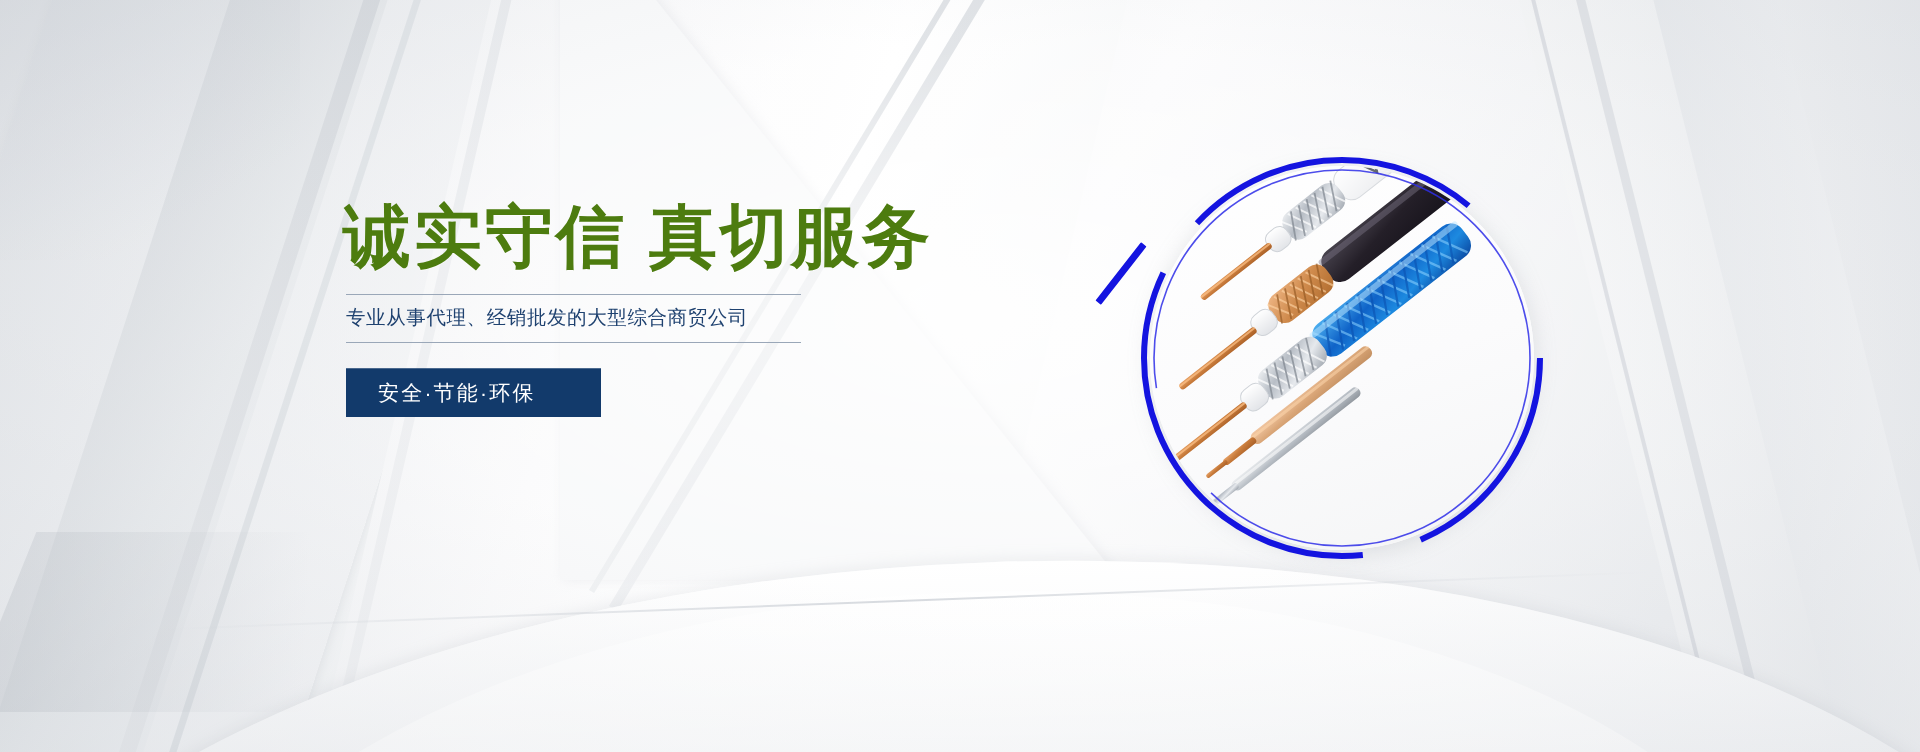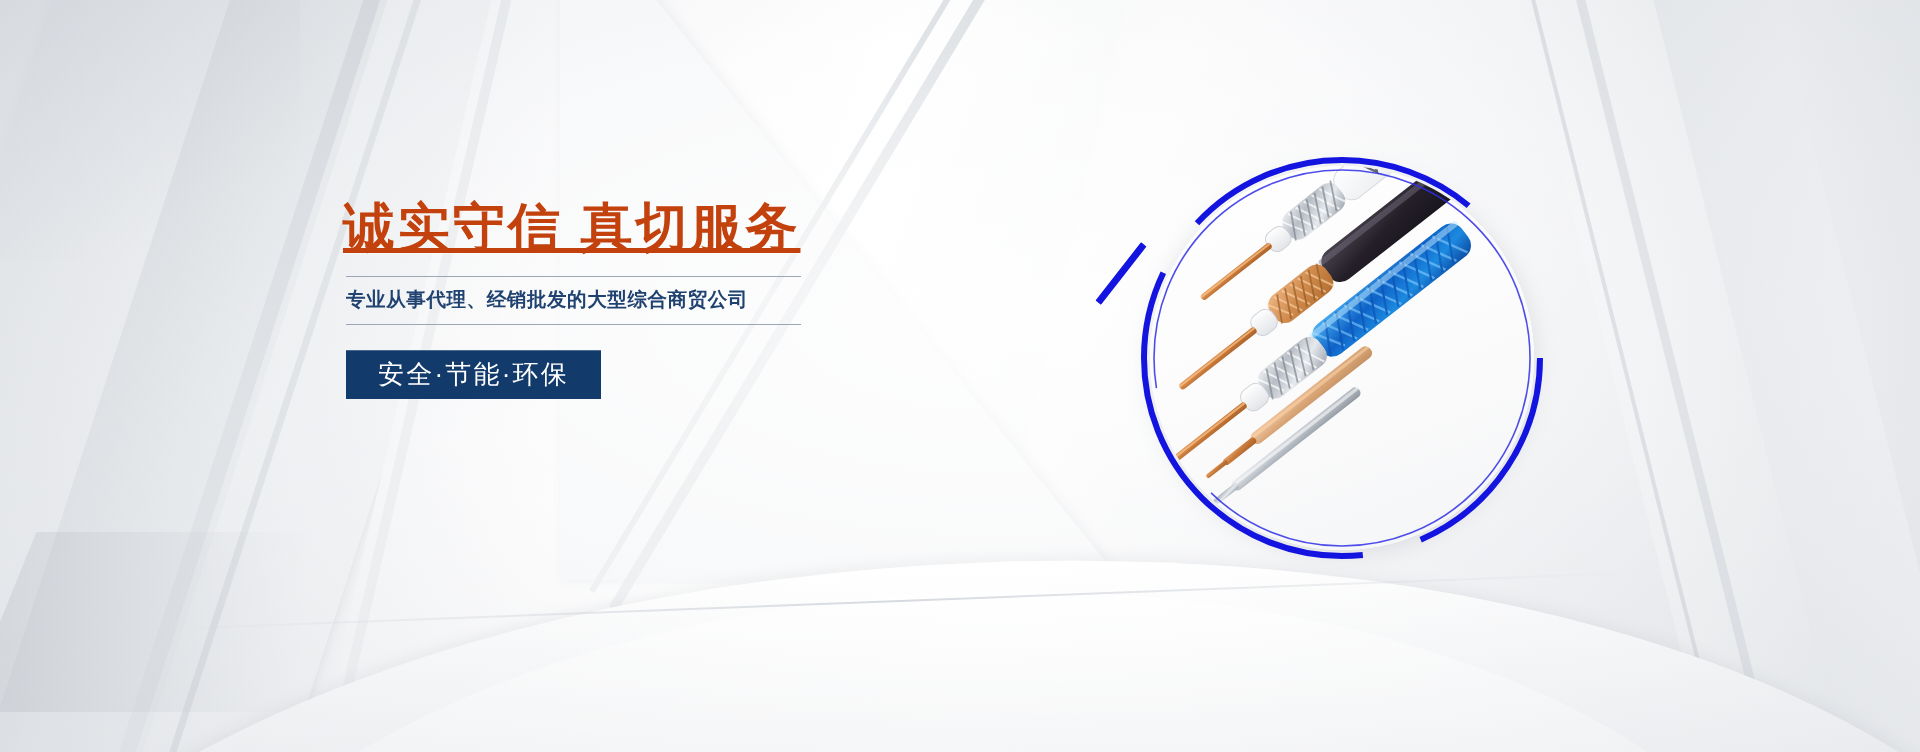--- a/index.html
+++ b/index.html
@@ -120,47 +120,46 @@
     transform:skewX(-22deg);
   }
   .p-topdark{
     left:0;top:0;width:300px;height:260px;
     background:linear-gradient(150deg,rgba(196,201,208,.45),rgba(196,201,208,0) 75%);
   }
 
   
   .content{position:absolute;left:343px;top:198px;width:560px;z-index:6;}
   .headline{
-    font-size:52px;font-weight:700;letter-spacing:3px;
-    color:#c2410c;line-height:1.12;white-space:nowrap;
+    font-size:68px;font-weight:700;letter-spacing:3px;
+    color:#4d7c0f;line-height:1.12;white-space:nowrap;
     text-shadow:0 1px 0 rgba(255,255,255,.5);
-    text-decoration:underline;
   }
   .subhead{
     margin-top:14px;margin-left:3px;
     font-size:20.5px;font-weight:400;letter-spacing:1.55px;
     color:#2d5585;white-space:nowrap;
   }
   .tagwrap{
     margin-top:20px;margin-left:3px;width:455px;
     border-top:1px solid #9aa7b8;border-bottom:1px solid #9aa7b8;
     padding:9px 0 11px 0;
   }
   .tagline{
-    font-size:19.5px;letter-spacing:.6px;color:#1f4270;white-space:nowrap;font-weight:bold;
+    font-size:19.5px;letter-spacing:.6px;color:#1f4270;white-space:nowrap;
   }
   .ribbon{
     position:relative;margin-top:25px;margin-left:3px;
     width:255px;height:49px;
     background:#123a6b;
     display:flex;align-items:center;
     -webkit-clip-path:polygon(0 0,100% 0,100% 100%,0 100%);
   }
   .ribbon .rlabel{
-    color:#ffffff;font-size:26px;letter-spacing:2.2px;
+    color:#ffffff;font-size:21px;letter-spacing:2.2px;
     padding-left:32px;white-space:nowrap;
   }
   .ribbon-tail{
     position:absolute;left:255px;top:0;width:40px;height:49px;
     background:#123a6b;
     clip-path:polygon(0 0,100% 0,72% 50%,100% 100%,0 100%);
   }
 
   
   .circlewrap{position:absolute;left:1132px;top:148px;width:420px;height:420px;z-index:5;}

